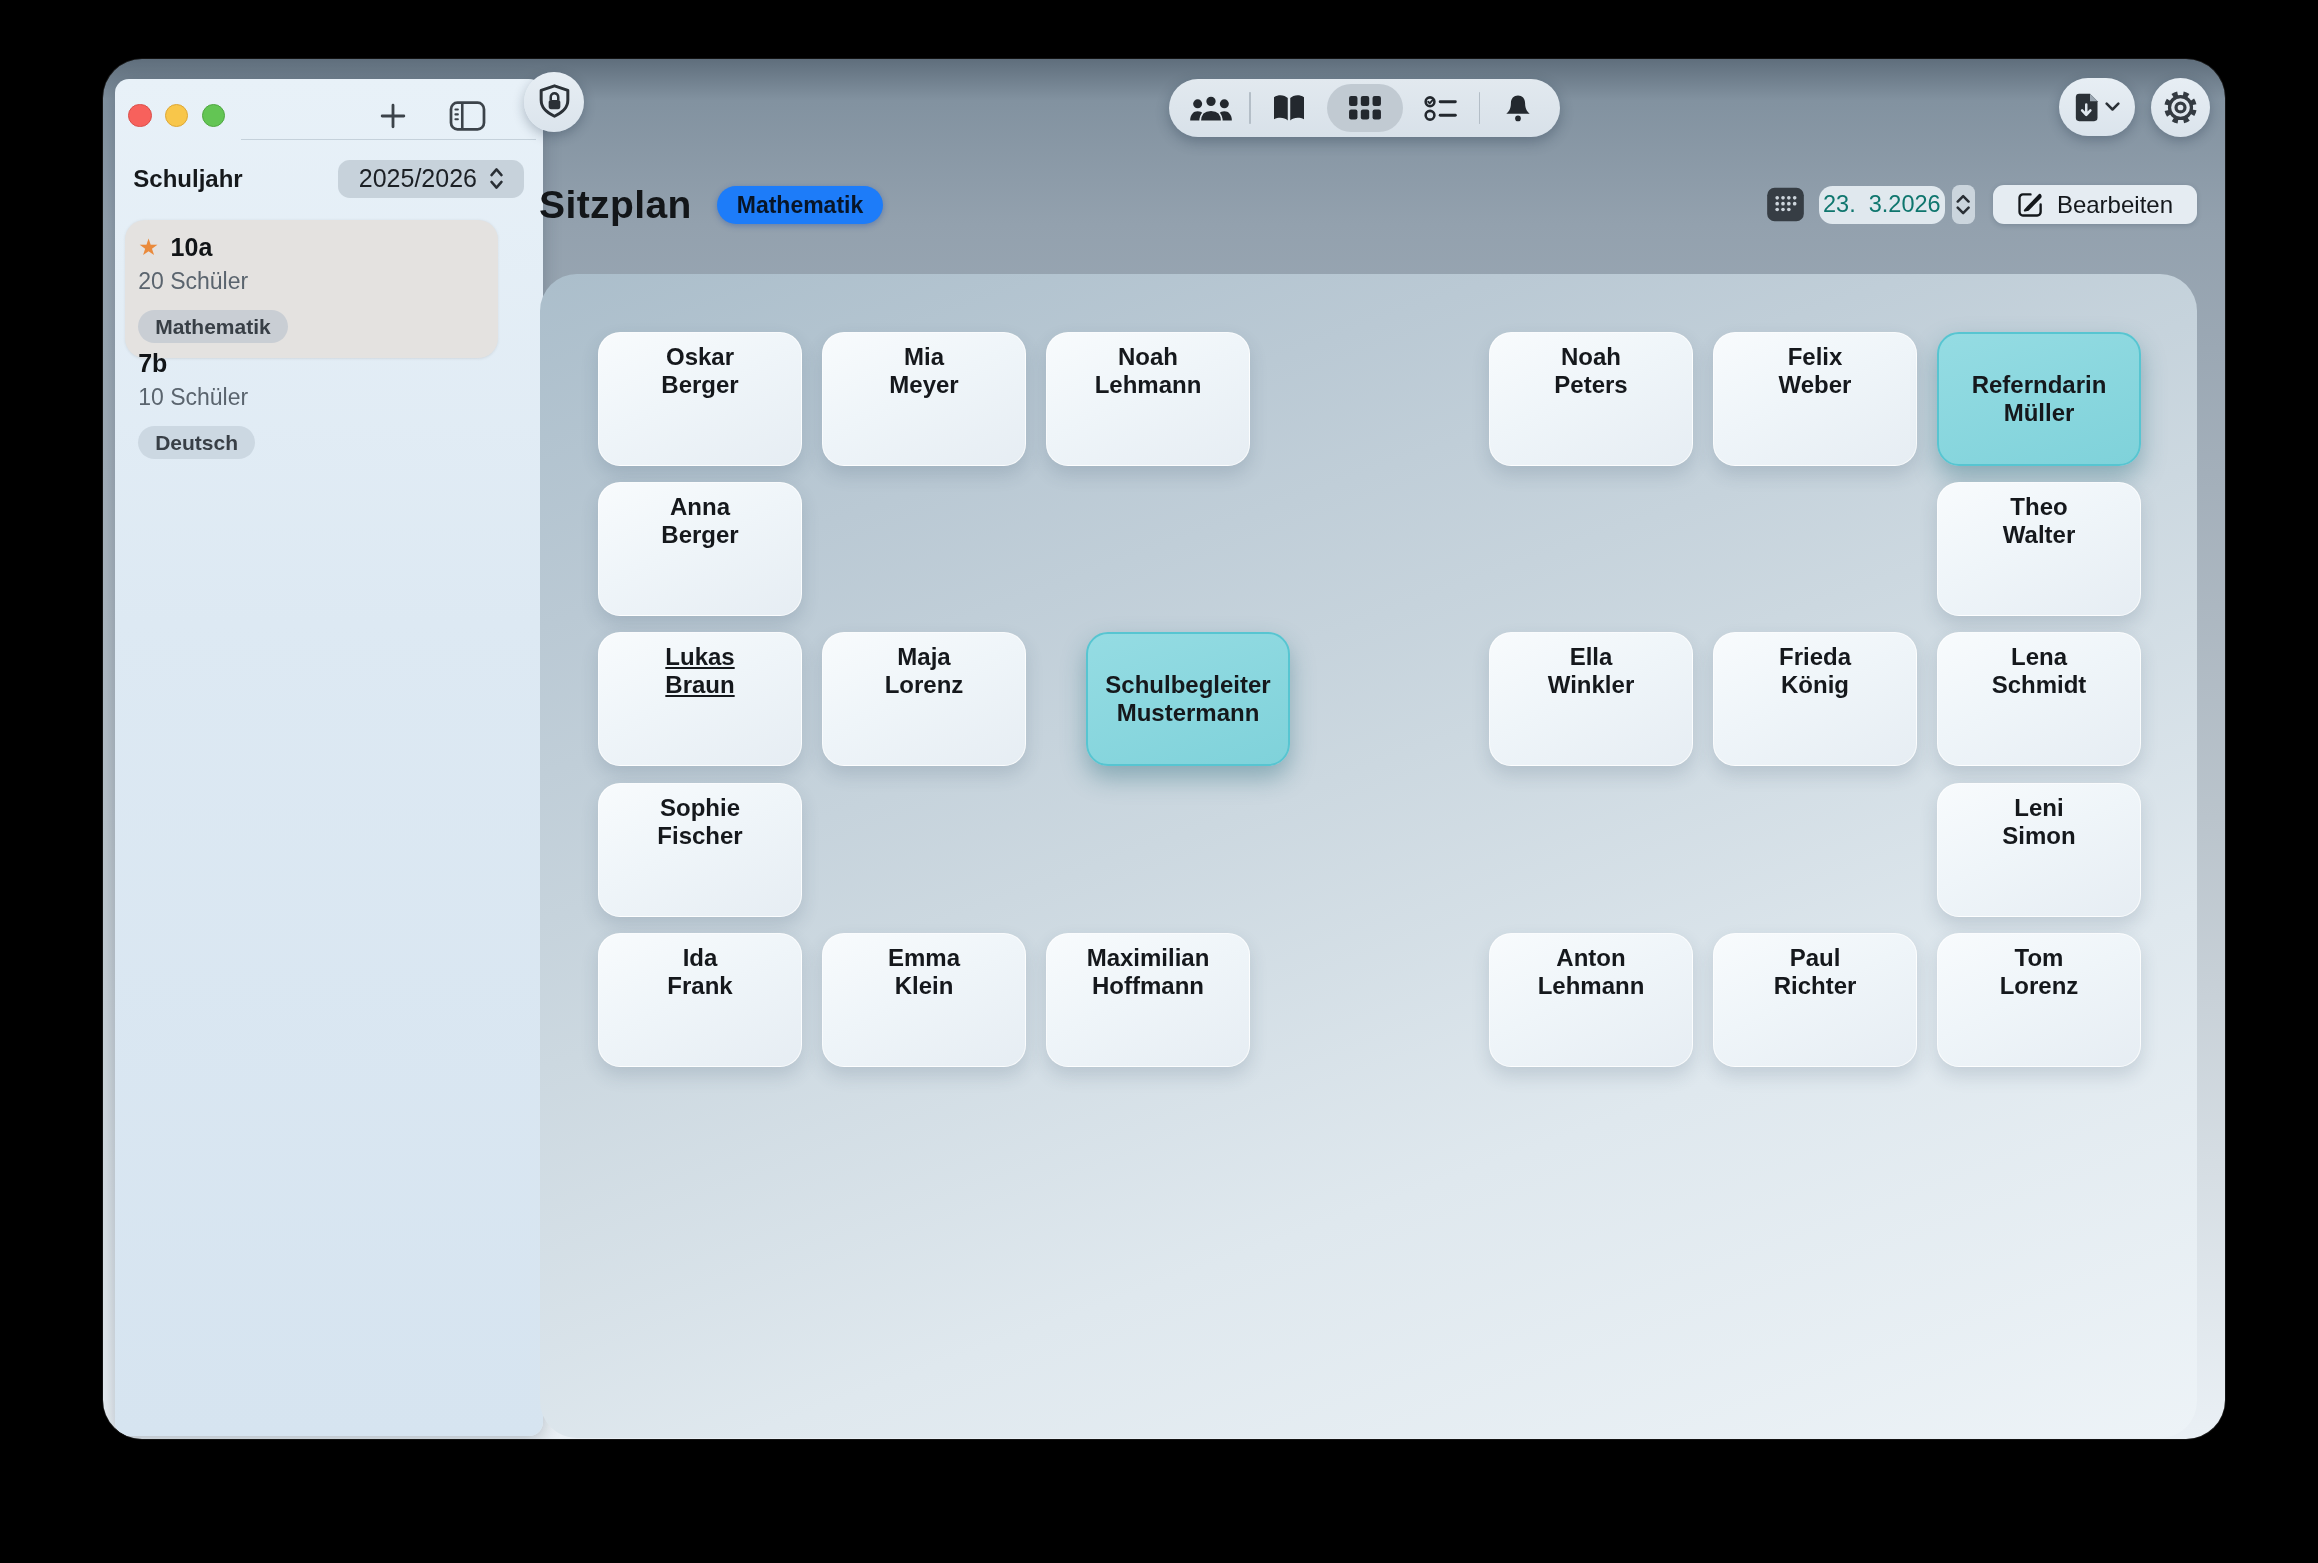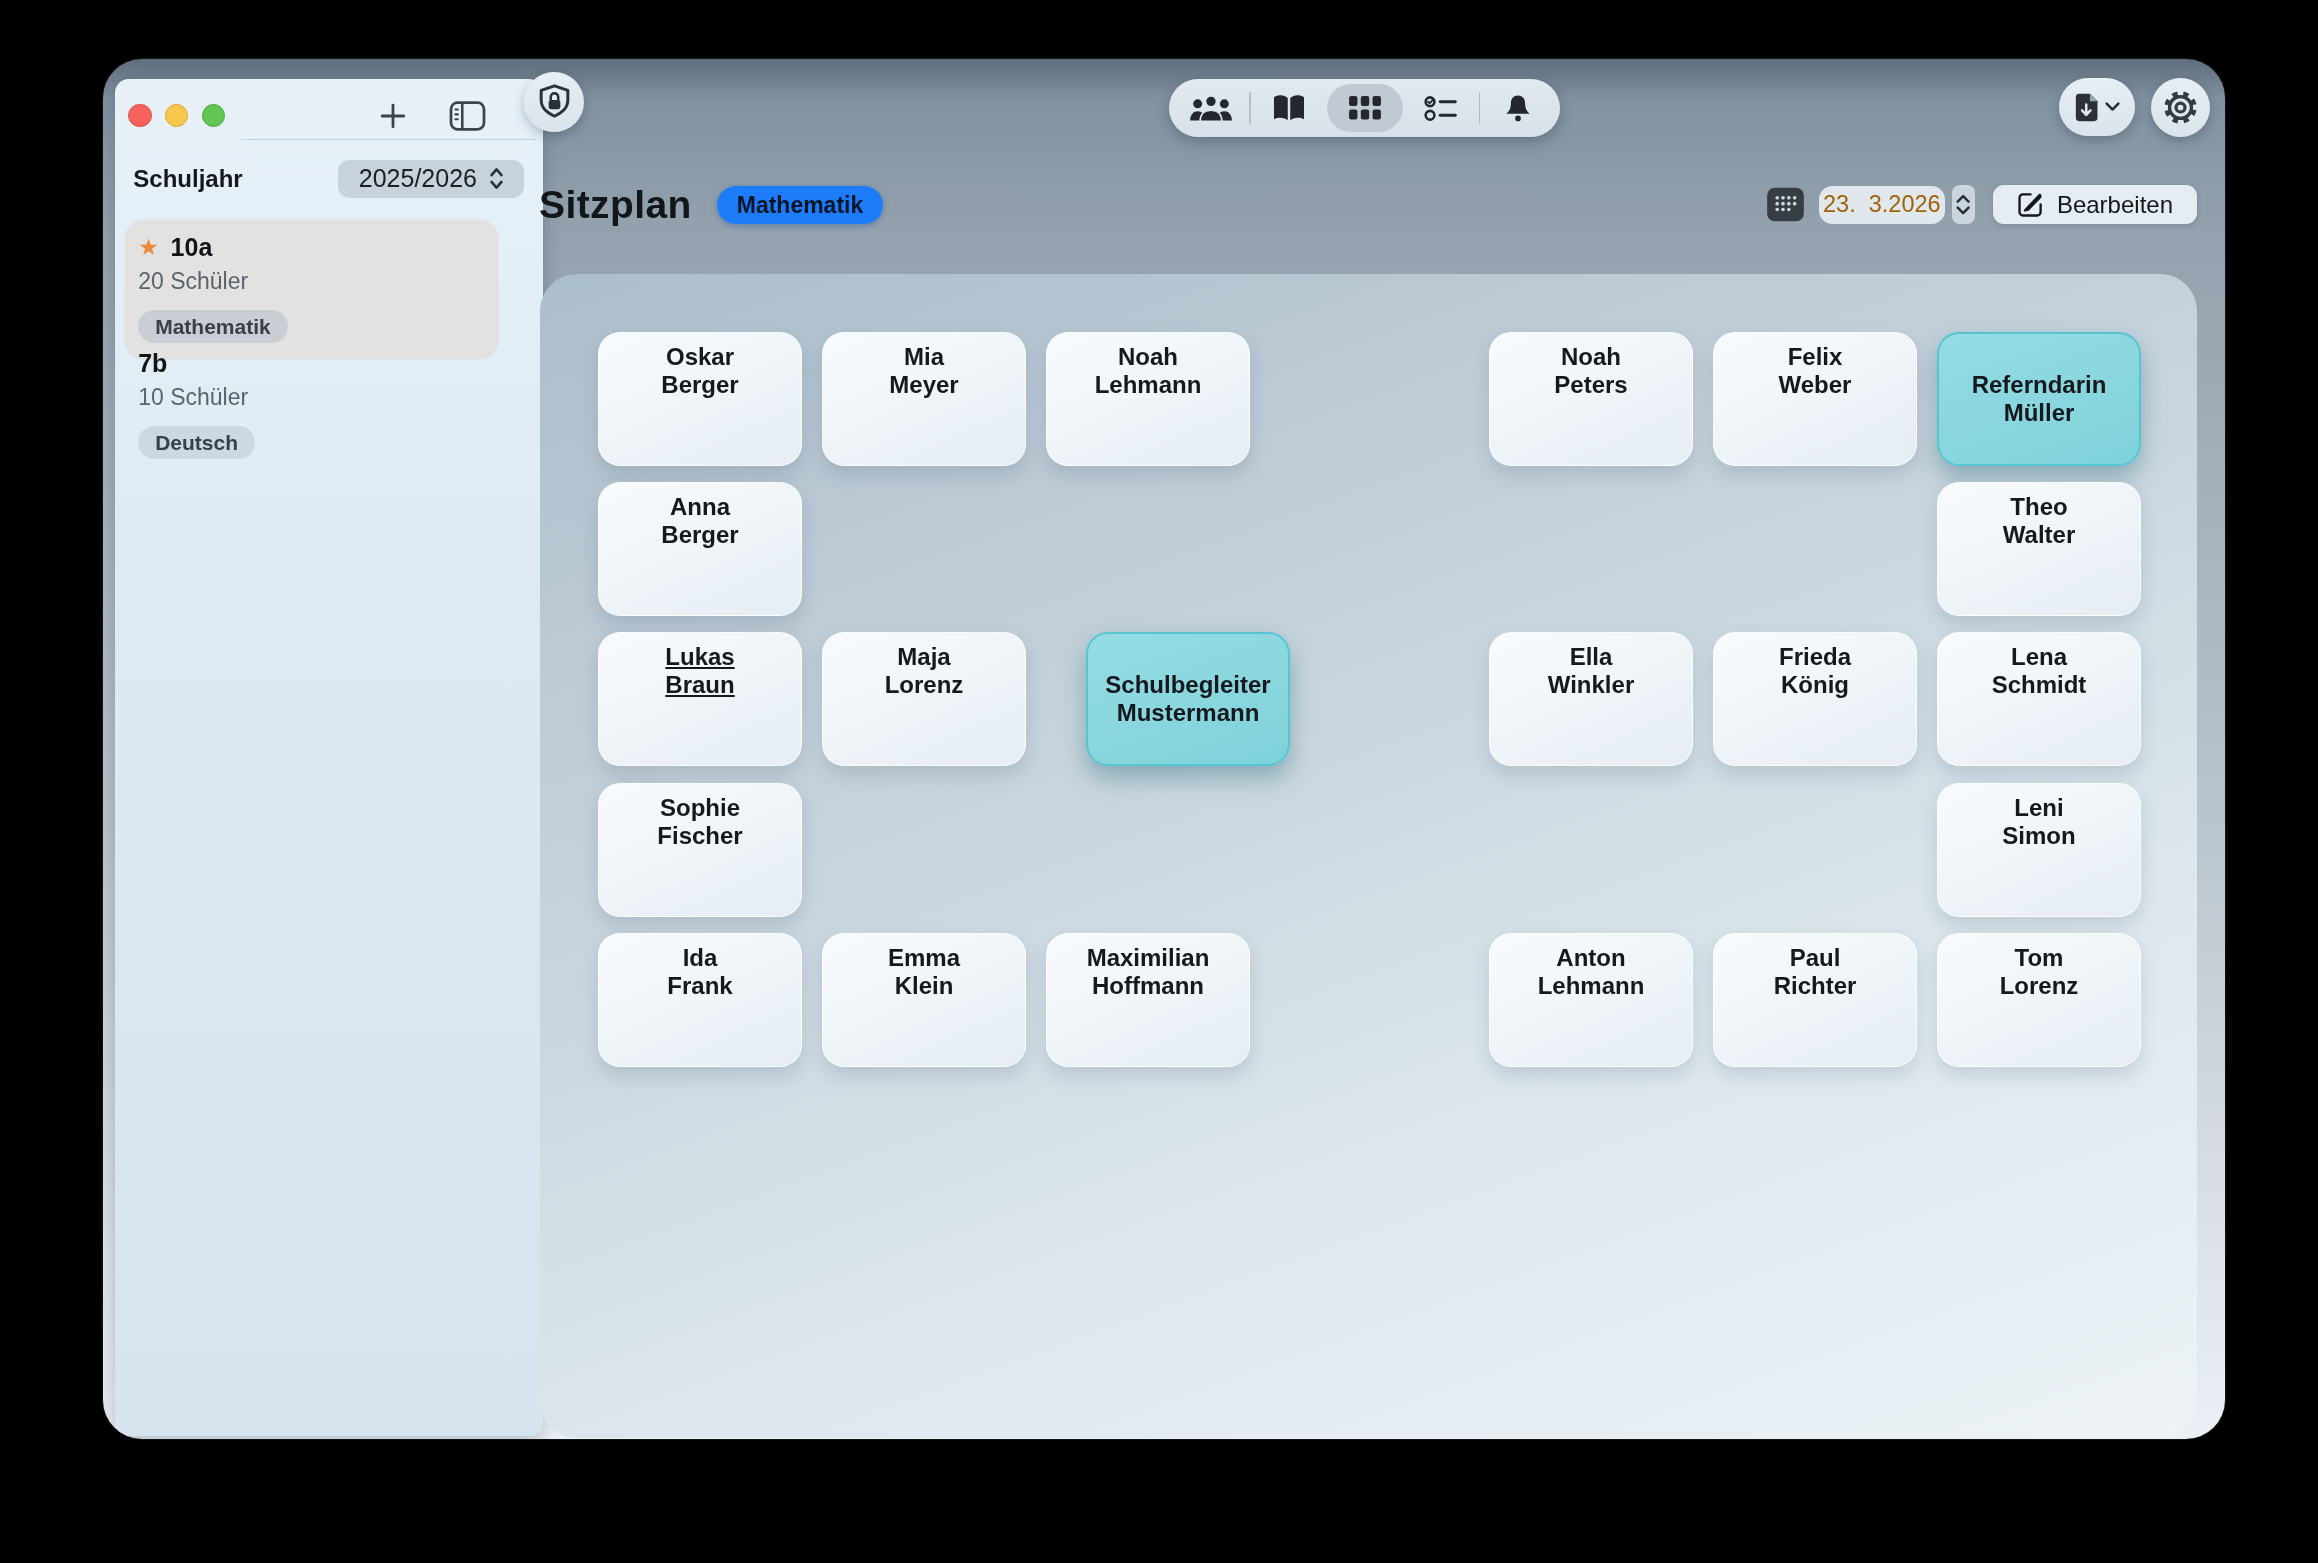--- a/index.html
+++ b/index.html
@@ -69,21 +69,21 @@
   .subject-badge{
     margin-left:25px;height:38px;line-height:38px;border-radius:19.3px;padding:0 20px;
     background:#1d7cf9;color:#081527;font-size:23px;font-weight:bold;
     box-shadow:0 1.7px 6.7px rgba(10,60,160,.35);
   }
   .hdr-spacer{flex:1;}
   .cal-icon{margin-right:13.4px;}
   .date-field{
     width:126px;height:38px;border-radius:13.4px;background:#e0e8ee;
     display:flex;align-items:center;justify-content:center;
-    font-size:23.5px;color:#a16207;white-space:pre;
+    font-size:23.5px;color:#0f766e;white-space:pre;
   }
   .stepper{
     margin-left:6.7px;width:23px;height:39px;border-radius:7.6px;background:#cbd5dd;
     display:flex;flex-direction:column;align-items:center;justify-content:center;gap:2.5px;
   }
   .edit-btn{
     margin-left:18.5px;height:39px;border-radius:11px;background:#e5ecf2;
     display:flex;align-items:center;gap:13.4px;padding:0 23.5px;
     font-size:24px;color:#14181c;box-shadow:0 1.7px 5px rgba(30,50,70,.18);
   }

